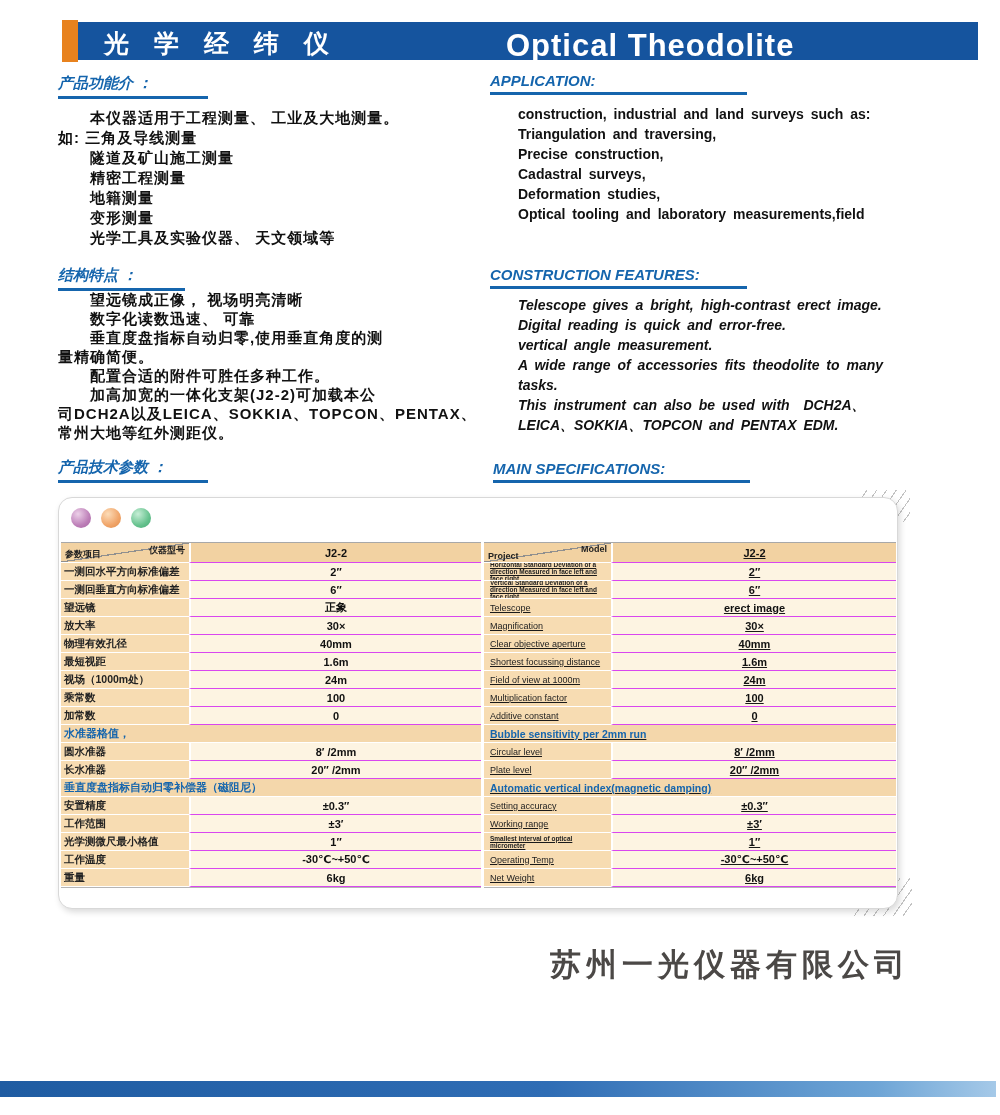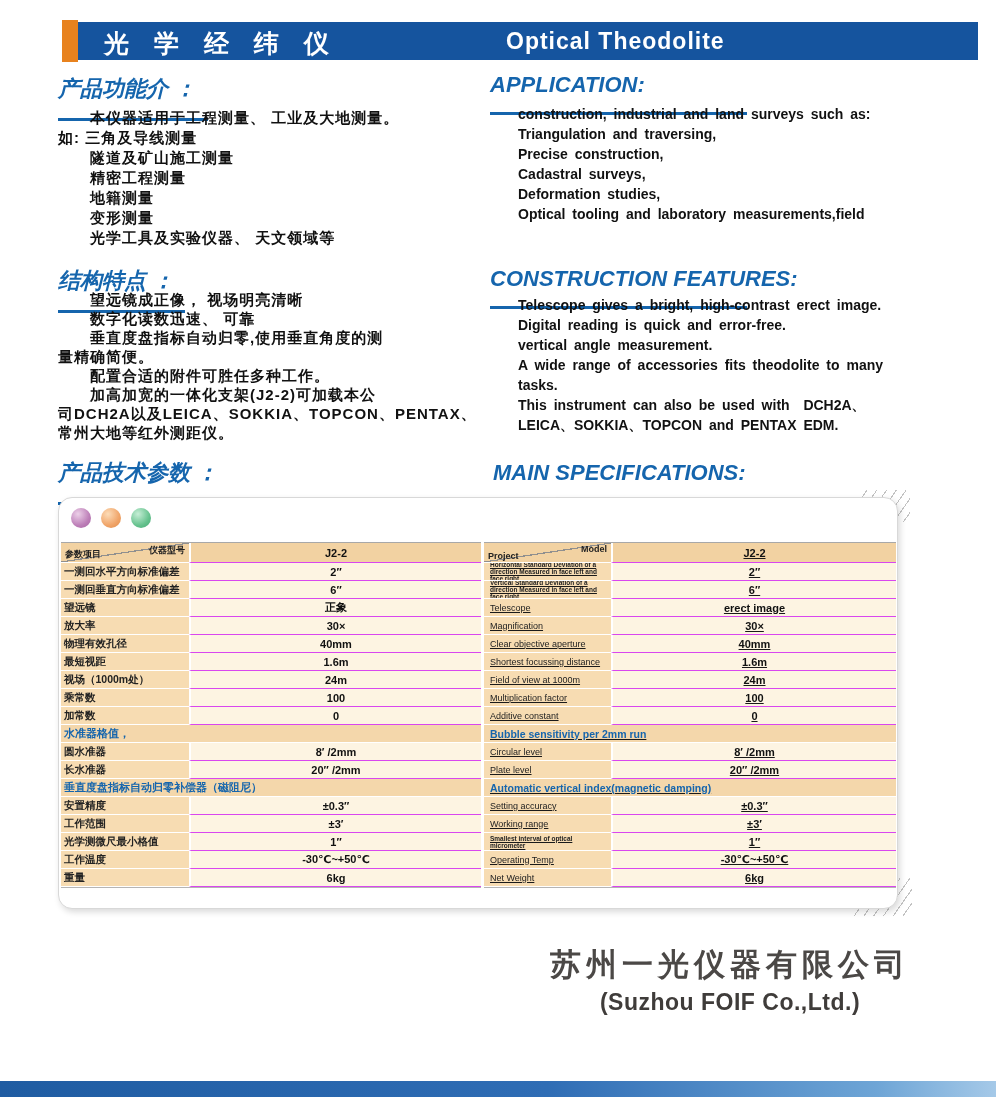--- a/index.html
+++ b/index.html
@@ -3,25 +3,25 @@
 <meta charset="utf-8">
 <style>
   html,body{margin:0;padding:0;background:#fff;}
   #page{position:relative;width:1000px;height:1115px;background:#ffffff;overflow:hidden;
         font-family:"Liberation Sans","DejaVu Sans",sans-serif;color:#1a1a1a;}
 
   
   .accent-block{position:absolute;left:62px;top:20px;width:16px;height:42px;background:#e8821e;}
   .header-bar{position:absolute;left:78px;top:22px;width:900px;height:38px;background:#15549e;}
   .title-zh{position:absolute;left:26px;top:5px;color:#fff;font-weight:bold;font-size:25px;letter-spacing:9px;}
-  .title-en{position:absolute;left:428px;top:6px;color:#fff;font-weight:bold;font-size:23px;letter-spacing:1px;}
-
-  
-  .sec-h{position:absolute;font-weight:bold;font-style:italic;color:#1565ad;font-size:22px;
-         border-bottom:3px solid #1565ad;padding-bottom:14px;white-space:pre;}
+  .title-en{position:absolute;left:428px;top:6px;color:#fff;font-weight:bold;font-size:31px;letter-spacing:1px;}
+
+  
+  .sec-h{position:absolute;font-weight:bold;font-style:italic;color:#1565ad;font-size:15px;
+         border-bottom:3px solid #1565ad;padding-bottom:3px;white-space:pre;}
   .u150{width:150px;} .u125{width:127px;} .u257{width:257px;}
 
   
   .textblock{position:absolute;}
   .zh-line{white-space:pre;font-size:15px;line-height:20px;letter-spacing:1px;font-weight:bold;color:#111;}
   .cf-zh .zh-line{line-height:19px;}
   .en-line{white-space:pre;font-size:14px;line-height:20px;word-spacing:3px;font-weight:bold;color:#111;}
 
   
   .hatch{position:absolute;background:repeating-linear-gradient(125deg,transparent 0 7px,#c2c2c2 7px 8px);z-index:0;}
@@ -105,21 +105,21 @@
   <div class="textblock" style="left:518px;top:104px;">
       <div class="en-line">construction, industrial and land surveys such as:</div>
       <div class="en-line">Triangulation and traversing,</div>
       <div class="en-line">Precise construction,</div>
       <div class="en-line">Cadastral surveys,</div>
       <div class="en-line">Deformation studies,</div>
       <div class="en-line">Optical tooling and laboratory measurements,field</div>
     </div>
 
   <div class="sec-h u257" style="left:490px;top:266px;">CONSTRUCTION FEATURES:</div>
-  <div class="textblock" style="left:518px;top:295px;">
+  <div class="textblock" style="left:518px;top:295px;font-style:italic;">
       <div class="en-line">Telescope gives a bright, high-contrast erect image.</div>
       <div class="en-line">Digital reading is quick and error-free.</div>
       <div class="en-line">vertical angle measurement.</div>
       <div class="en-line">A wide range of accessories fits theodolite to many</div>
       <div class="en-line">tasks.</div>
       <div class="en-line">This instrument can also be used with  DCH2A、</div>
       <div class="en-line">LEICA、SOKKIA、TOPCON and PENTAX EDM.</div>
     </div>
 
   <div class="sec-h u257" style="left:493px;top:460px;">MAIN SPECIFICATIONS:</div>
@@ -301,17 +301,16 @@
     <div class="cell label">Net Weight</div>
     <div class="cell value">6kg</div>
   </div>
           </div>
       </div>
     </div>
   </div>
 
   <div class="footer">
     <div class="company-zh">苏州一光仪器有限公司</div>
-    <div class="company-en">(Suzhou FOIF Co.,Ltd.)</div>
   </div>
   <div class="bottom-bar"></div>
 
 </div>
 
 </body></html>

